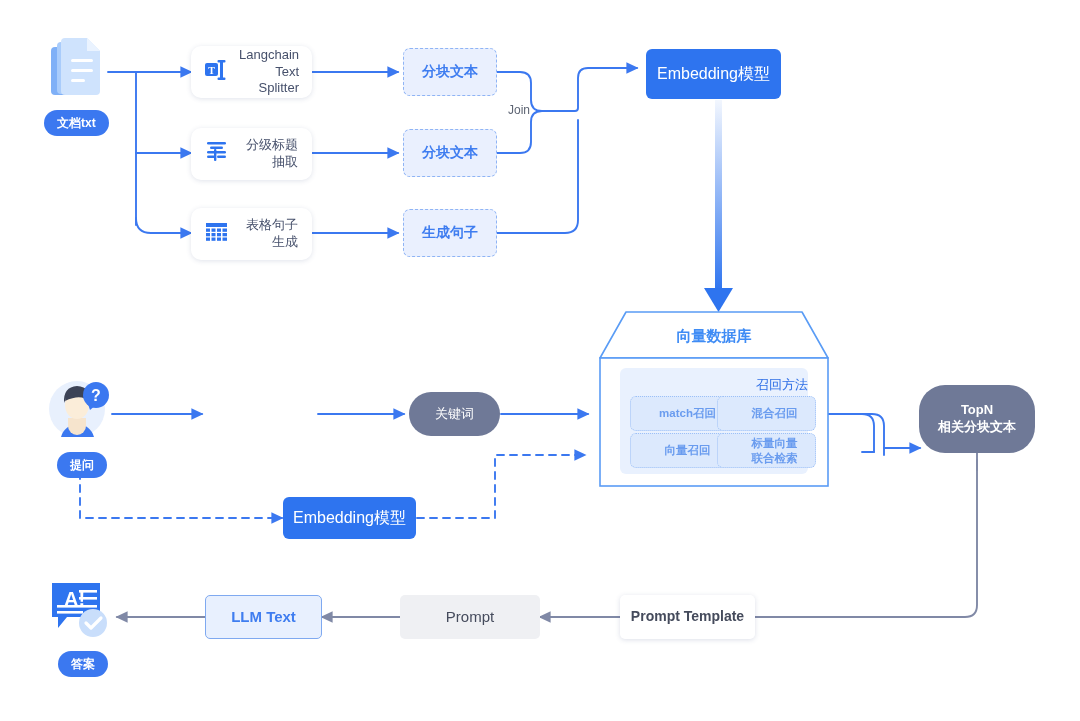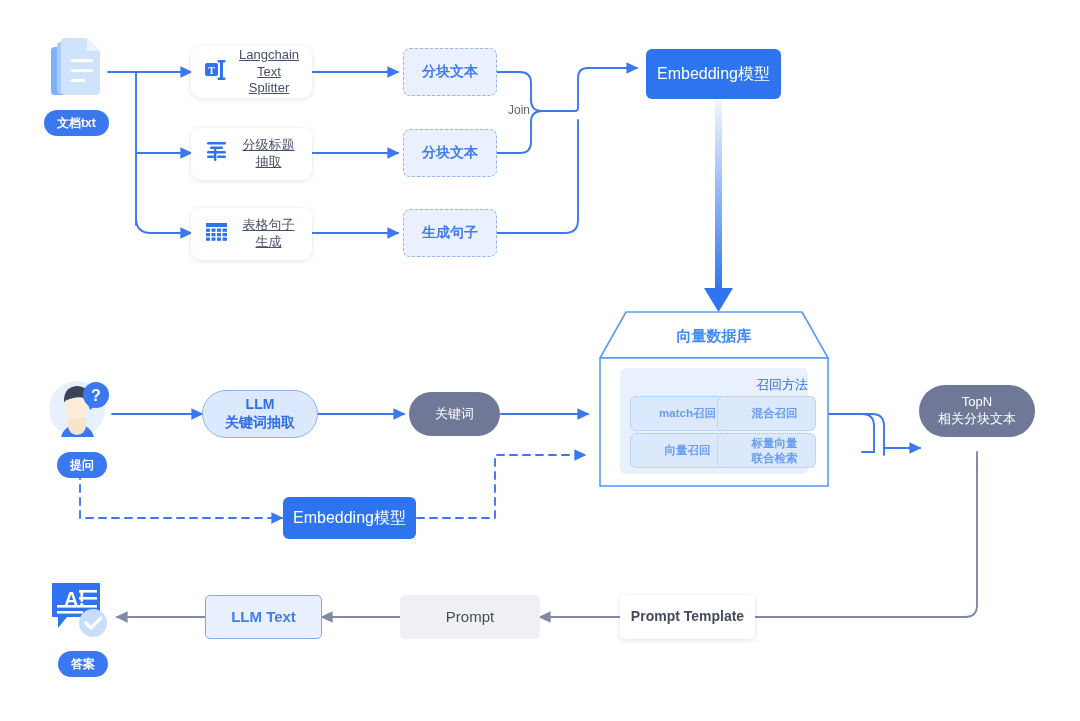--- a/index.html
+++ b/index.html
@@ -4,21 +4,21 @@
 <style>
   html,body{margin:0;padding:0;background:#ffffff;}
   body{width:1080px;height:721px;font-family:"Liberation Sans","DejaVu Sans",sans-serif;overflow:hidden;}
   #stage{position:relative;width:1080px;height:721px;background:#fff;}
   .node{position:absolute;box-sizing:border-box;display:flex;align-items:center;justify-content:center;text-align:center;}
   .lbl{line-height:1.28;}
 
   
   .card{background:#fff;border-radius:10px;box-shadow:0 1px 5px rgba(60,80,130,.16);
         display:flex;align-items:center;justify-content:flex-start;gap:10px;padding:0 14px;}
-  .card .lbl{color:#46506b;font-size:13px;text-align:center;text-decoration:underline;}
+  .card .lbl{color:#46506b;font-size:13px;text-align:right;}
 
   
   .chip-dashed{background:#eaf0fe;border:1.6px dashed #8fb4f5;border-radius:7px;}
   .chip-dashed .lbl{color:#3f7df0;font-size:14px;font-weight:700;}
 
   
   .blue{background:#2e74ef;border-radius:6px;}
   .blue .lbl{color:#fff;font-size:16px;}
 
   
@@ -252,33 +252,30 @@
       </div>
       <div class="cellbox" style="left:10px;top:65px;width:81px;height:33px;">
         <span class="lbl">向量召回</span>
       </div>
       <div class="cellbox" style="left:97px;top:65px;width:81px;height:33px;">
         <span class="lbl"><span>标量向量</span><br><span>联合检索</span></span>
       </div>
     </div>
   </div>
 
-  <div class="node pill-light" style="left:202px;top:390px;width:116px;height:48px;">
-    <span class="lbl"><span>LLM</span><br><span>关键词抽取</span></span>
-  </div>
 
   <div class="node pill-slate" style="left:409px;top:392px;width:91px;height:44px;">
     <span class="lbl">关键词</span>
   </div>
 
   <div class="node blue" style="left:283px;top:497px;width:133px;height:42px;">
     <span class="lbl">Embedding模型</span>
   </div>
 
-  <div class="node pill-slate" style="left:919px;top:385px;width:116px;height:52px;border-radius:26px;">
+  <div class="node pill-slate" style="left:919px;top:385px;width:116px;height:68px;border-radius:26px;font-weight:bold;">
     <span class="lbl"><span>TopN</span><br><span>相关分块文本</span></span>
   </div>
 
   <div class="node rect-lightblue" style="left:205px;top:595px;width:117px;height:44px;">
     <span class="lbl">LLM Text</span>
   </div>
 
   <div class="node rect-white" style="left:620px;top:595px;width:135px;height:44px;">
     <span class="lbl">Prompt Template</span>
   </div>

